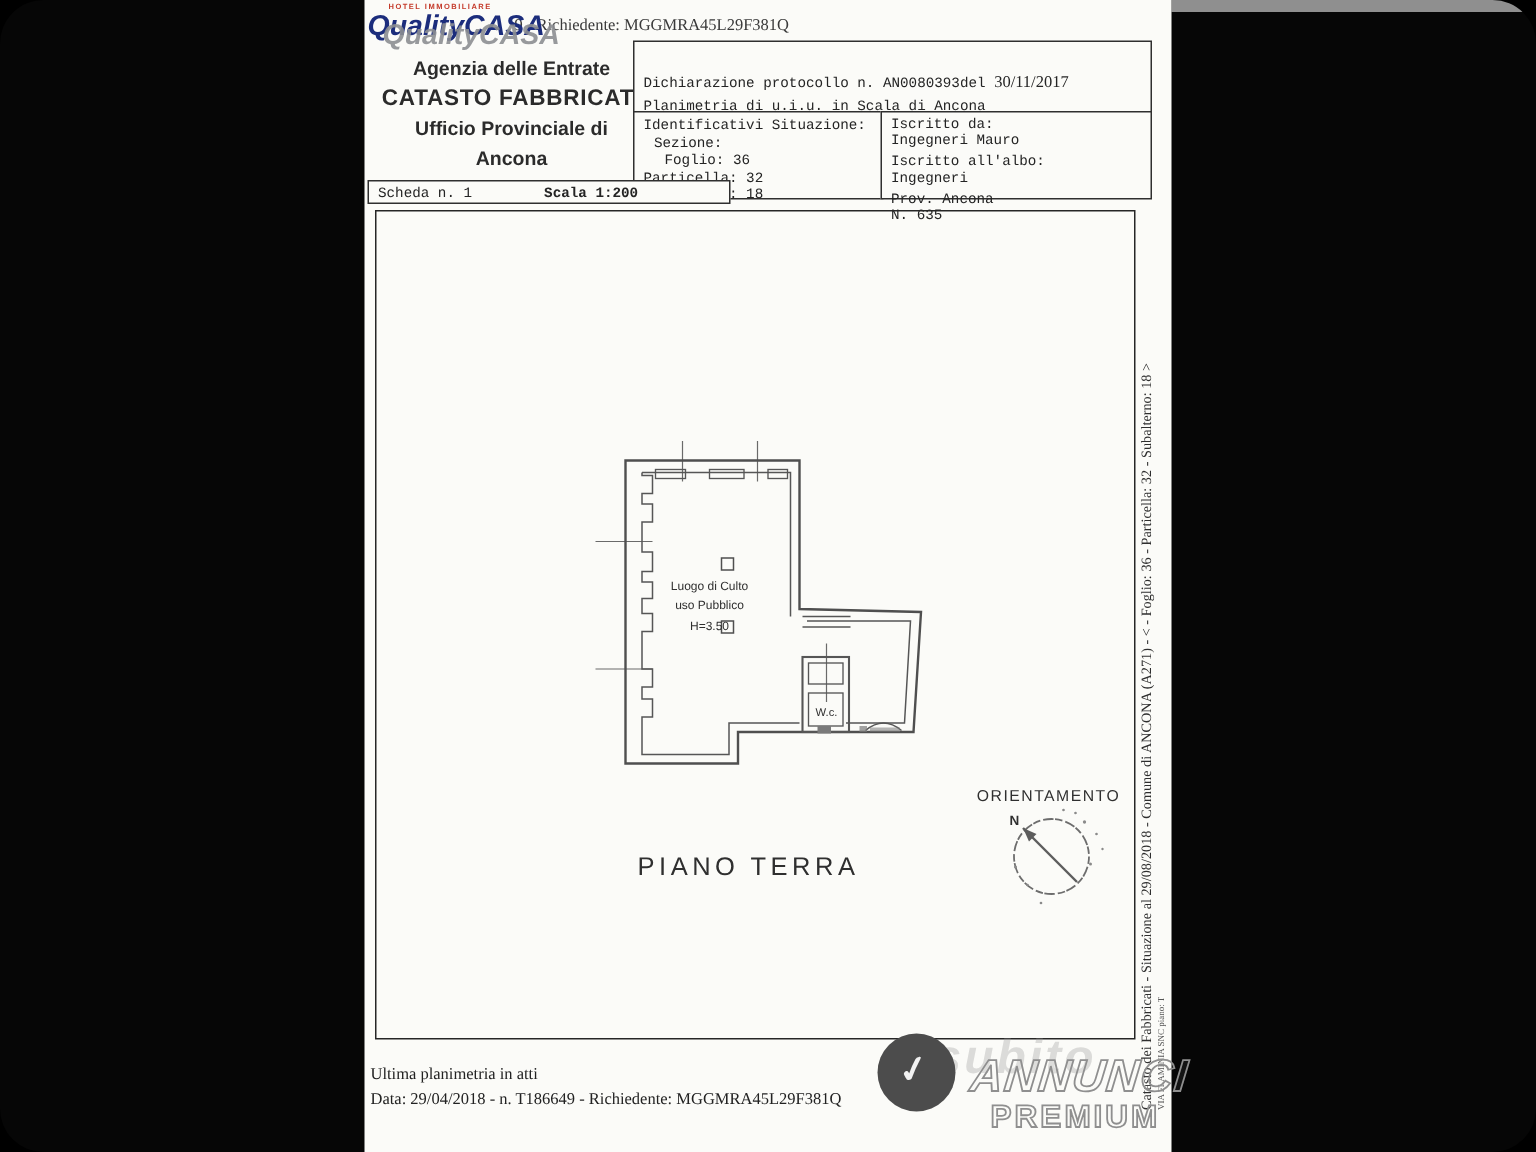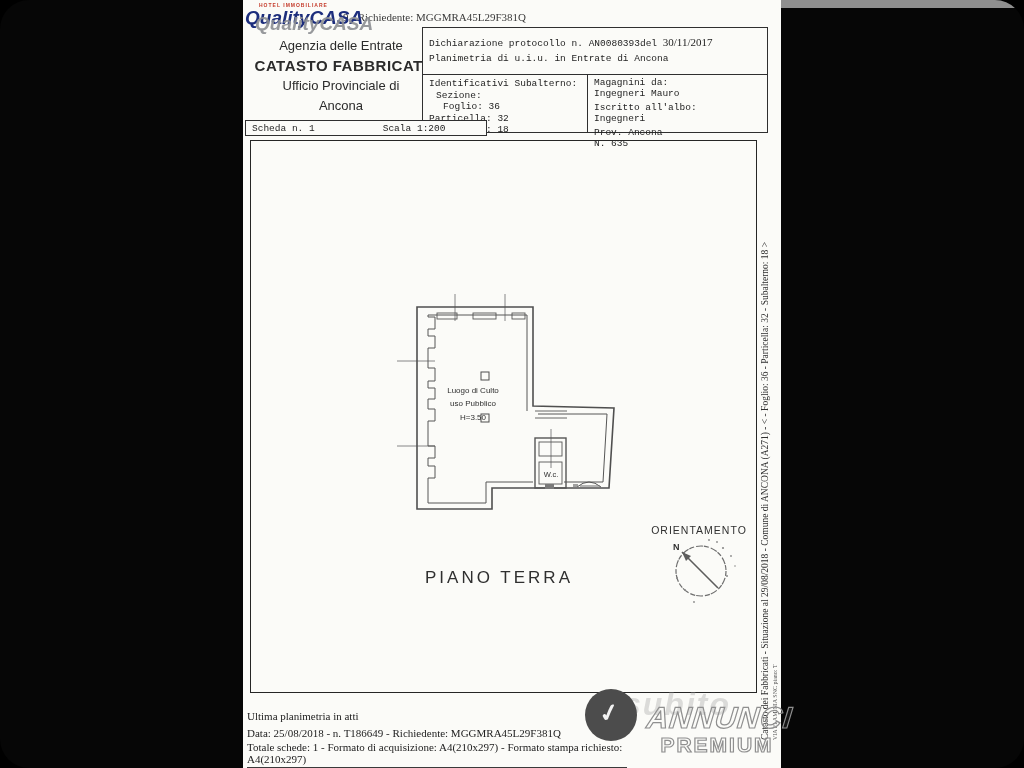--- a/index.html
+++ b/index.html
@@ -7,33 +7,33 @@
          font-family:"Liberation Sans",sans-serif;border-radius:29px;}
   .abs{position:absolute;}
   #paper{left:243px;top:0;width:538px;height:768px;background:#fbfbf8;}
   
   #topline{left:100px;top:11px;font-family:"Liberation Serif",serif;font-size:11px;color:#3a3a3a;white-space:nowrap;z-index:1;}
   #logo{left:2px;top:2px;width:200px;height:34px;z-index:2;}
   #logo .tag{position:absolute;left:14px;top:0;font-size:5px;font-weight:bold;color:#c43a2a;letter-spacing:1px;}
   #logo .navy{position:absolute;left:0;top:5px;font-size:19px;font-weight:bold;font-style:italic;color:#1c2d7c;letter-spacing:0;}
   #logo .gray{position:absolute;left:10px;top:11px;font-size:19px;font-weight:bold;font-style:italic;color:#8d8f93;opacity:.9;}
   #agency{left:8px;top:36px;width:180px;text-align:center;color:#2b2b2b;line-height:20px;}
-  #agency .l1,#agency .l3,#agency .l4{font-size:13px;font-weight:normal;}
+  #agency .l1,#agency .l3,#agency .l4{font-size:13px;font-weight:bold;}
   #agency .l2{font-size:15px;font-weight:bold;letter-spacing:.5px;}
   .box{border:1px solid #2f2f2f;background:#fbfbf8;font-family:"Liberation Mono",monospace;color:#242424;}
-  #decl{left:179px;top:27px;width:332px;height:39px;padding:7px 6px;font-size:9.5px;line-height:15px;}
+  #decl{left:179px;top:27px;width:332px;height:39px;padding:20px 6px;font-size:9.5px;line-height:15px;}
   #decl .row3{display:flex;justify-content:space-between;margin-top:34px;}
   #decl .date{font-family:"Liberation Serif",serif;font-size:11px;}
   #ident{left:179px;top:74px;width:153px;height:51px;padding:3px 6px;font-size:9.5px;line-height:11.5px;}
   #ident .i1{padding-left:7px;} #ident .i2{padding-left:14px;}
   #compil{left:344px;top:74px;width:167px;height:51px;padding:3px 6px;font-size:9.5px;line-height:10.5px;}
   #compil .gap{margin-top:4px;}
   #compil .row{display:flex;justify-content:space-between;margin-top:4px;flex-direction:column;}
   #scheda{left:2px;top:120px;width:228px;height:10px;padding:2px 6px;font-size:9.5px;display:flex;}
-  #scheda .sc2{margin-left:68px;}
+  #scheda .sc2{margin-left:48px;font-weight:bold;}
   
   #frame{left:7px;top:140px;width:505px;height:551px;border:1.5px solid #262626;z-index:1;}
   
   .foot{font-family:Liberation Serif, serif;color:#222;z-index:3;}
   #f1{left:4px;top:710px;font-size:11px;}
   #f2{left:4px;top:727px;font-size:11px;}
   #f3{left:4px;top:741px;font-size:11px;border-bottom:1px solid #3a3a3a;padding-bottom:2px;width:380px;}
   
   .vtxt{transform-origin:0 0;transform:rotate(-90deg);white-space:nowrap;font-family:"Liberation Serif",serif;}
   #vline1{left:517px;top:740px;font-size:9.5px;color:#2e2e2e;z-index:3;}
@@ -72,37 +72,37 @@
       <div class="l3">Ufficio Provinciale di</div>
       <div class="l4">Ancona</div>
     </div>
 
     <div class="abs box" id="decl">
       <div>
         <span>Dichiarazione protocollo n.</span>
         <span>AN0080393del</span>
         <span class="date">30/11/2017</span>
       </div>
-      <div>Planimetria di u.i.u. in Entrate di Ancona</div>
+      <div>Planimetria di u.i.u. in Scala di Ancona</div>
       <div class="row3">
         <span>Via Flaminia</span>
         <span>civ. SNC</span>
       </div>
     </div>
 
     <div class="abs box" id="ident">
-      <div>Identificativi Subalterno:</div>
+      <div>Identificativi Situazione:</div>
       <div class="i1">Sezione:</div>
       <div class="i2">Foglio: 36</div>
       <div>Particella: 32</div>
       <div>Subalterno: 18</div>
     </div>
 
     <div class="abs box" id="compil">
-      <div>Magagnini da:</div>
+      <div>Iscritto da:</div>
       <div>Ingegneri Mauro</div>
       <div class="gap">Iscritto all'albo:</div>
       <div>Ingegneri</div>
       <div class="row">
         <span>Prov. Ancona</span>
         <span>N. 635</span>
       </div>
     </div>
 
     <div class="abs box" id="scheda">
@@ -194,20 +194,19 @@
     <div class="abs" id="subito-text">subito</div>
     <div class="abs" id="subito-blob">
       <span class="mark">✓</span>
     </div>
     <div class="abs" id="annunci">
       <div class="a1">ANNUNCI</div>
       <div class="a2">PREMIUM</div>
     </div>
 
     <div class="abs foot" id="f1">Ultima planimetria in atti</div>
-    <div class="abs foot" id="f2">Data: 25/08/2018 - n. T186649 - Richiedente: MGGMRA45L29F381Q</div>
-    <div class="abs foot" id="f3">Totale schede: 1 - Formato di acquisizione: A4(210x297)  - Formato stampa richiesto: A4(210x297)</div>
+    <div class="abs foot" id="f2">Data: 29/04/2018 - n. T186649 - Richiedente: MGGMRA45L29F381Q</div>
 
     <div class="abs vtxt" id="vline1">Catasto dei Fabbricati - Situazione al 29/08/2018 - Comune di ANCONA (A271) - &lt; - Foglio: 36 - Particella: 32 - Subalterno: 18 &gt;</div>
     <div class="abs vtxt" id="vline2">VIA FLAMINIA SNC piano: T</div>
 
   </div>
 </div>
 
 </body></html>

